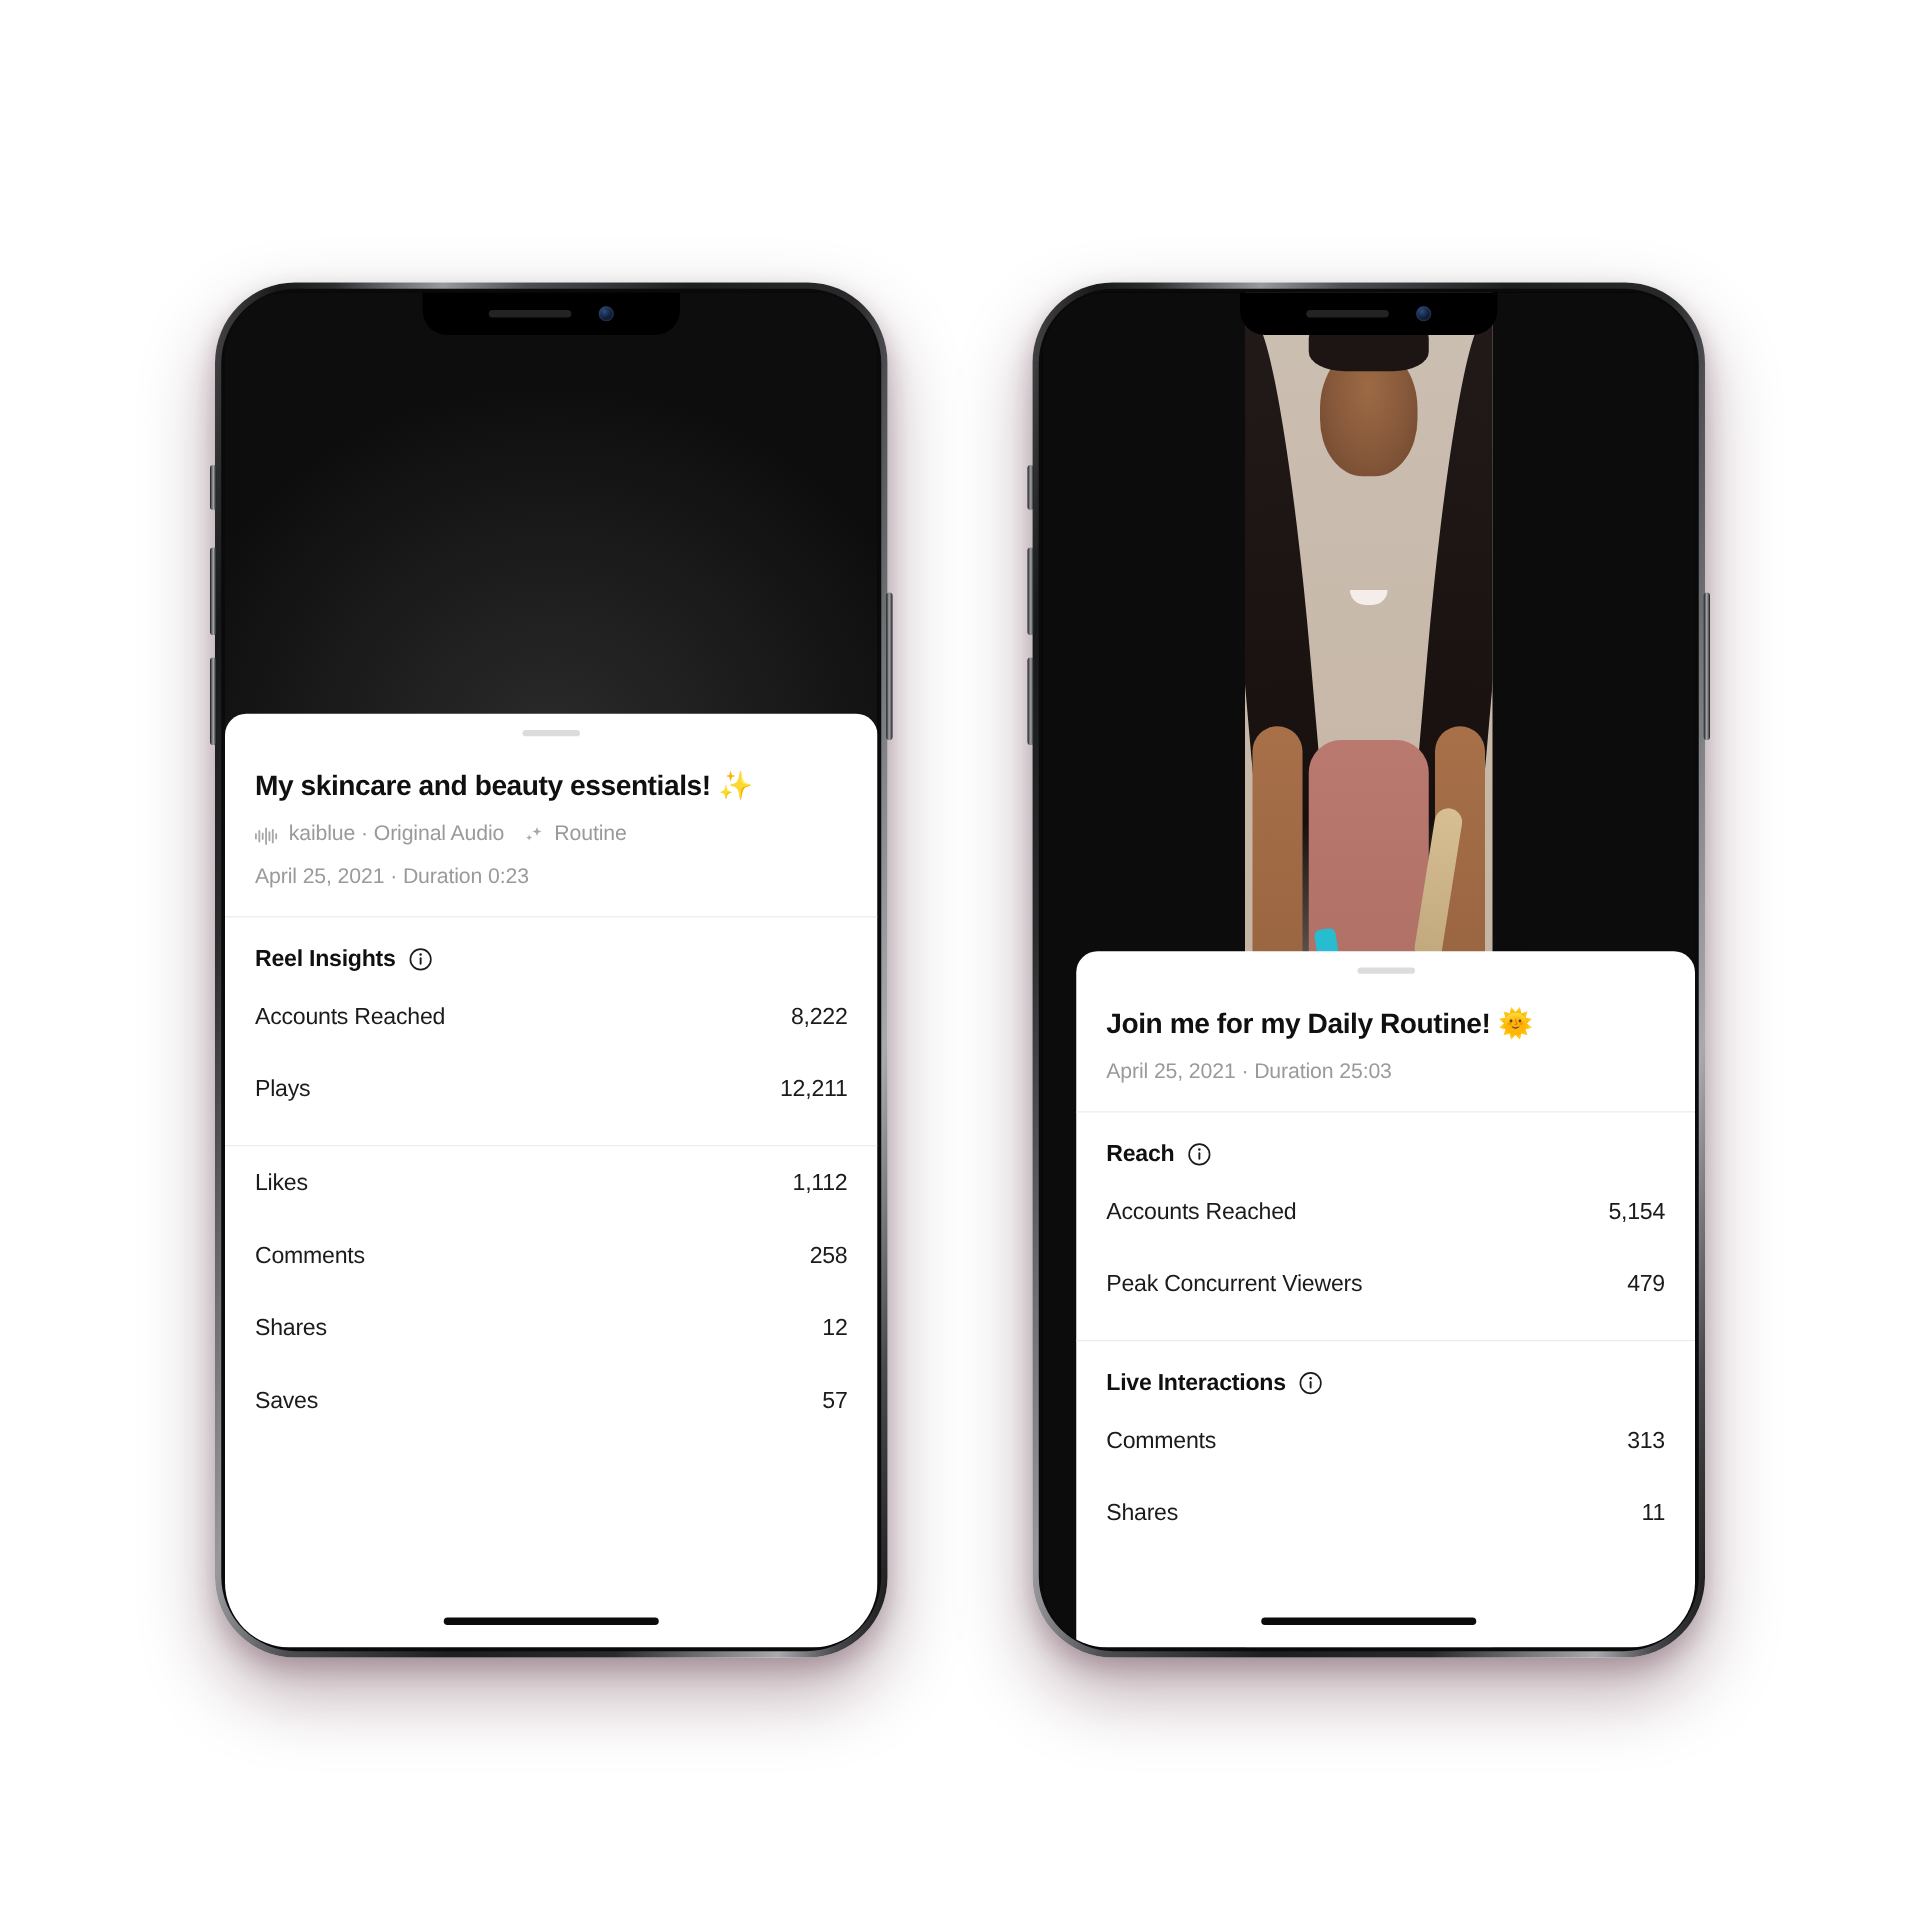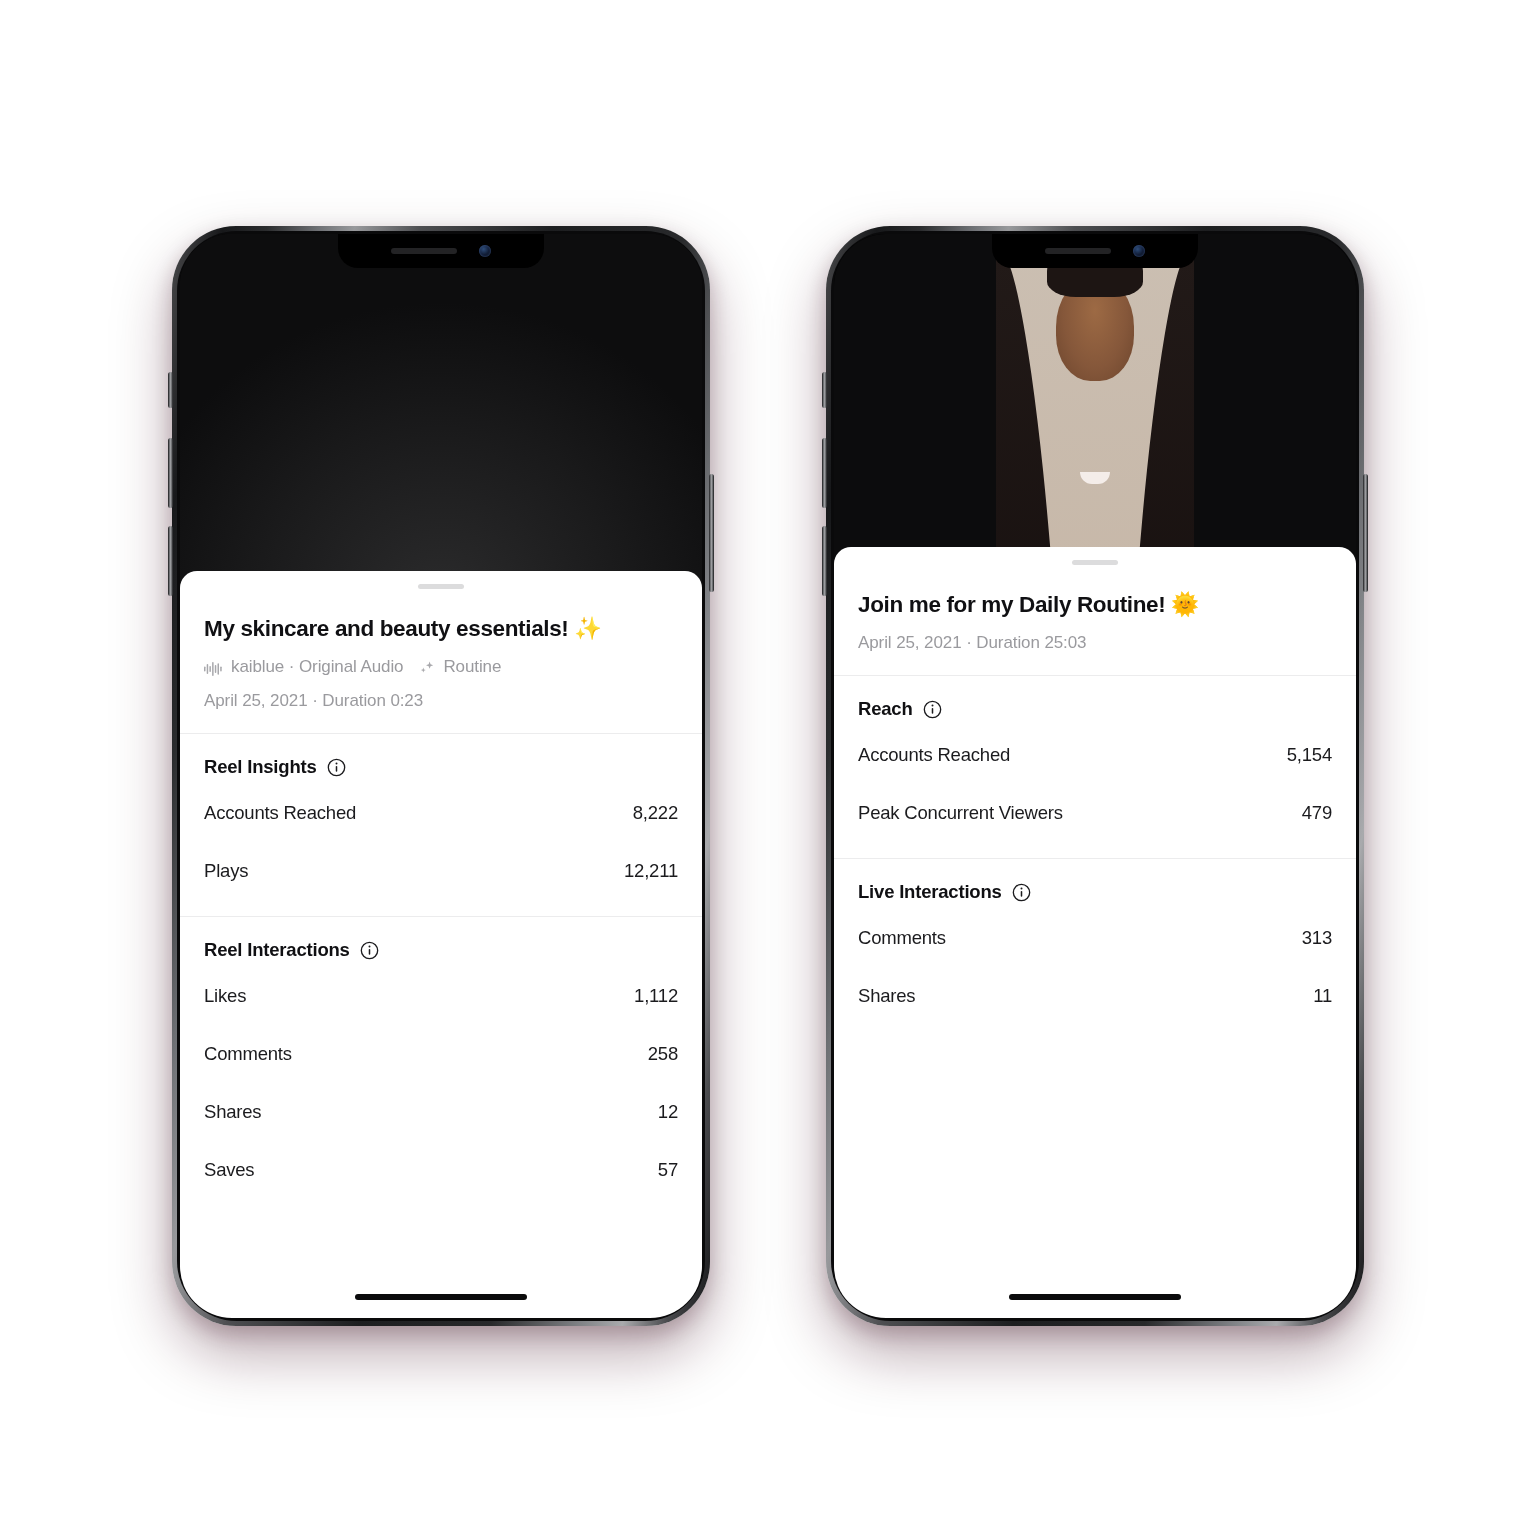--- a/index.html
+++ b/index.html
@@ -325,32 +325,20 @@
             <span>Accounts Reached</span>
             <span class="val">8,222</span>
           </div>
           <div class="metric">
             <span>Plays</span>
             <span class="val">12,211</span>
           </div>
 
           <div class="divider" style="margin-top:16px;"></div>
 
-          <div class="section">
-            <div class="section-head">
-              <span>Reel Interactions</span>
-              <span>
-                <svg class="icon-info" viewBox="0 0 20 20" aria-hidden="true">
-                  <circle cx="10" cy="10" r="8.6" fill="none" stroke="#1b1b1e" stroke-width="1.4"></circle>
-                  <circle cx="10" cy="5.9" r="1.05" fill="#1b1b1e"></circle>
-                  <rect x="9.2" y="8.3" width="1.6" height="6.2" rx="0.8" fill="#1b1b1e"></rect>
-                </svg>
-              </span>
-            </div>
-          </div>
           <div class="metric">
             <span>Likes</span>
             <span class="val">1,112</span>
           </div>
           <div class="metric">
             <span>Comments</span>
             <span class="val">258</span>
           </div>
           <div class="metric">
             <span>Shares</span>
@@ -396,21 +384,21 @@
             <div class="t-tube"></div>
             <div class="t-mascara"></div>
             <div class="t-brush"></div>
             <div class="t-spoon"></div>
             <div class="t-pot">
               <div class="t-pot-in"></div>
             </div>
           </div>
         </div>
 
-        <div class="sheet" style="height:771px;">
+        <div class="sheet" style="height:557px;margin-left:27px;">
           <div class="grabber"></div>
 
           <div class="head-block">
             <div class="sheet-title">Join me for my Daily Routine! 🌞</div>
             <div class="meta-row second">
               <span>April 25, 2021 · Duration 25:03</span>
             </div>
           </div>
 
           <div class="divider"></div>

